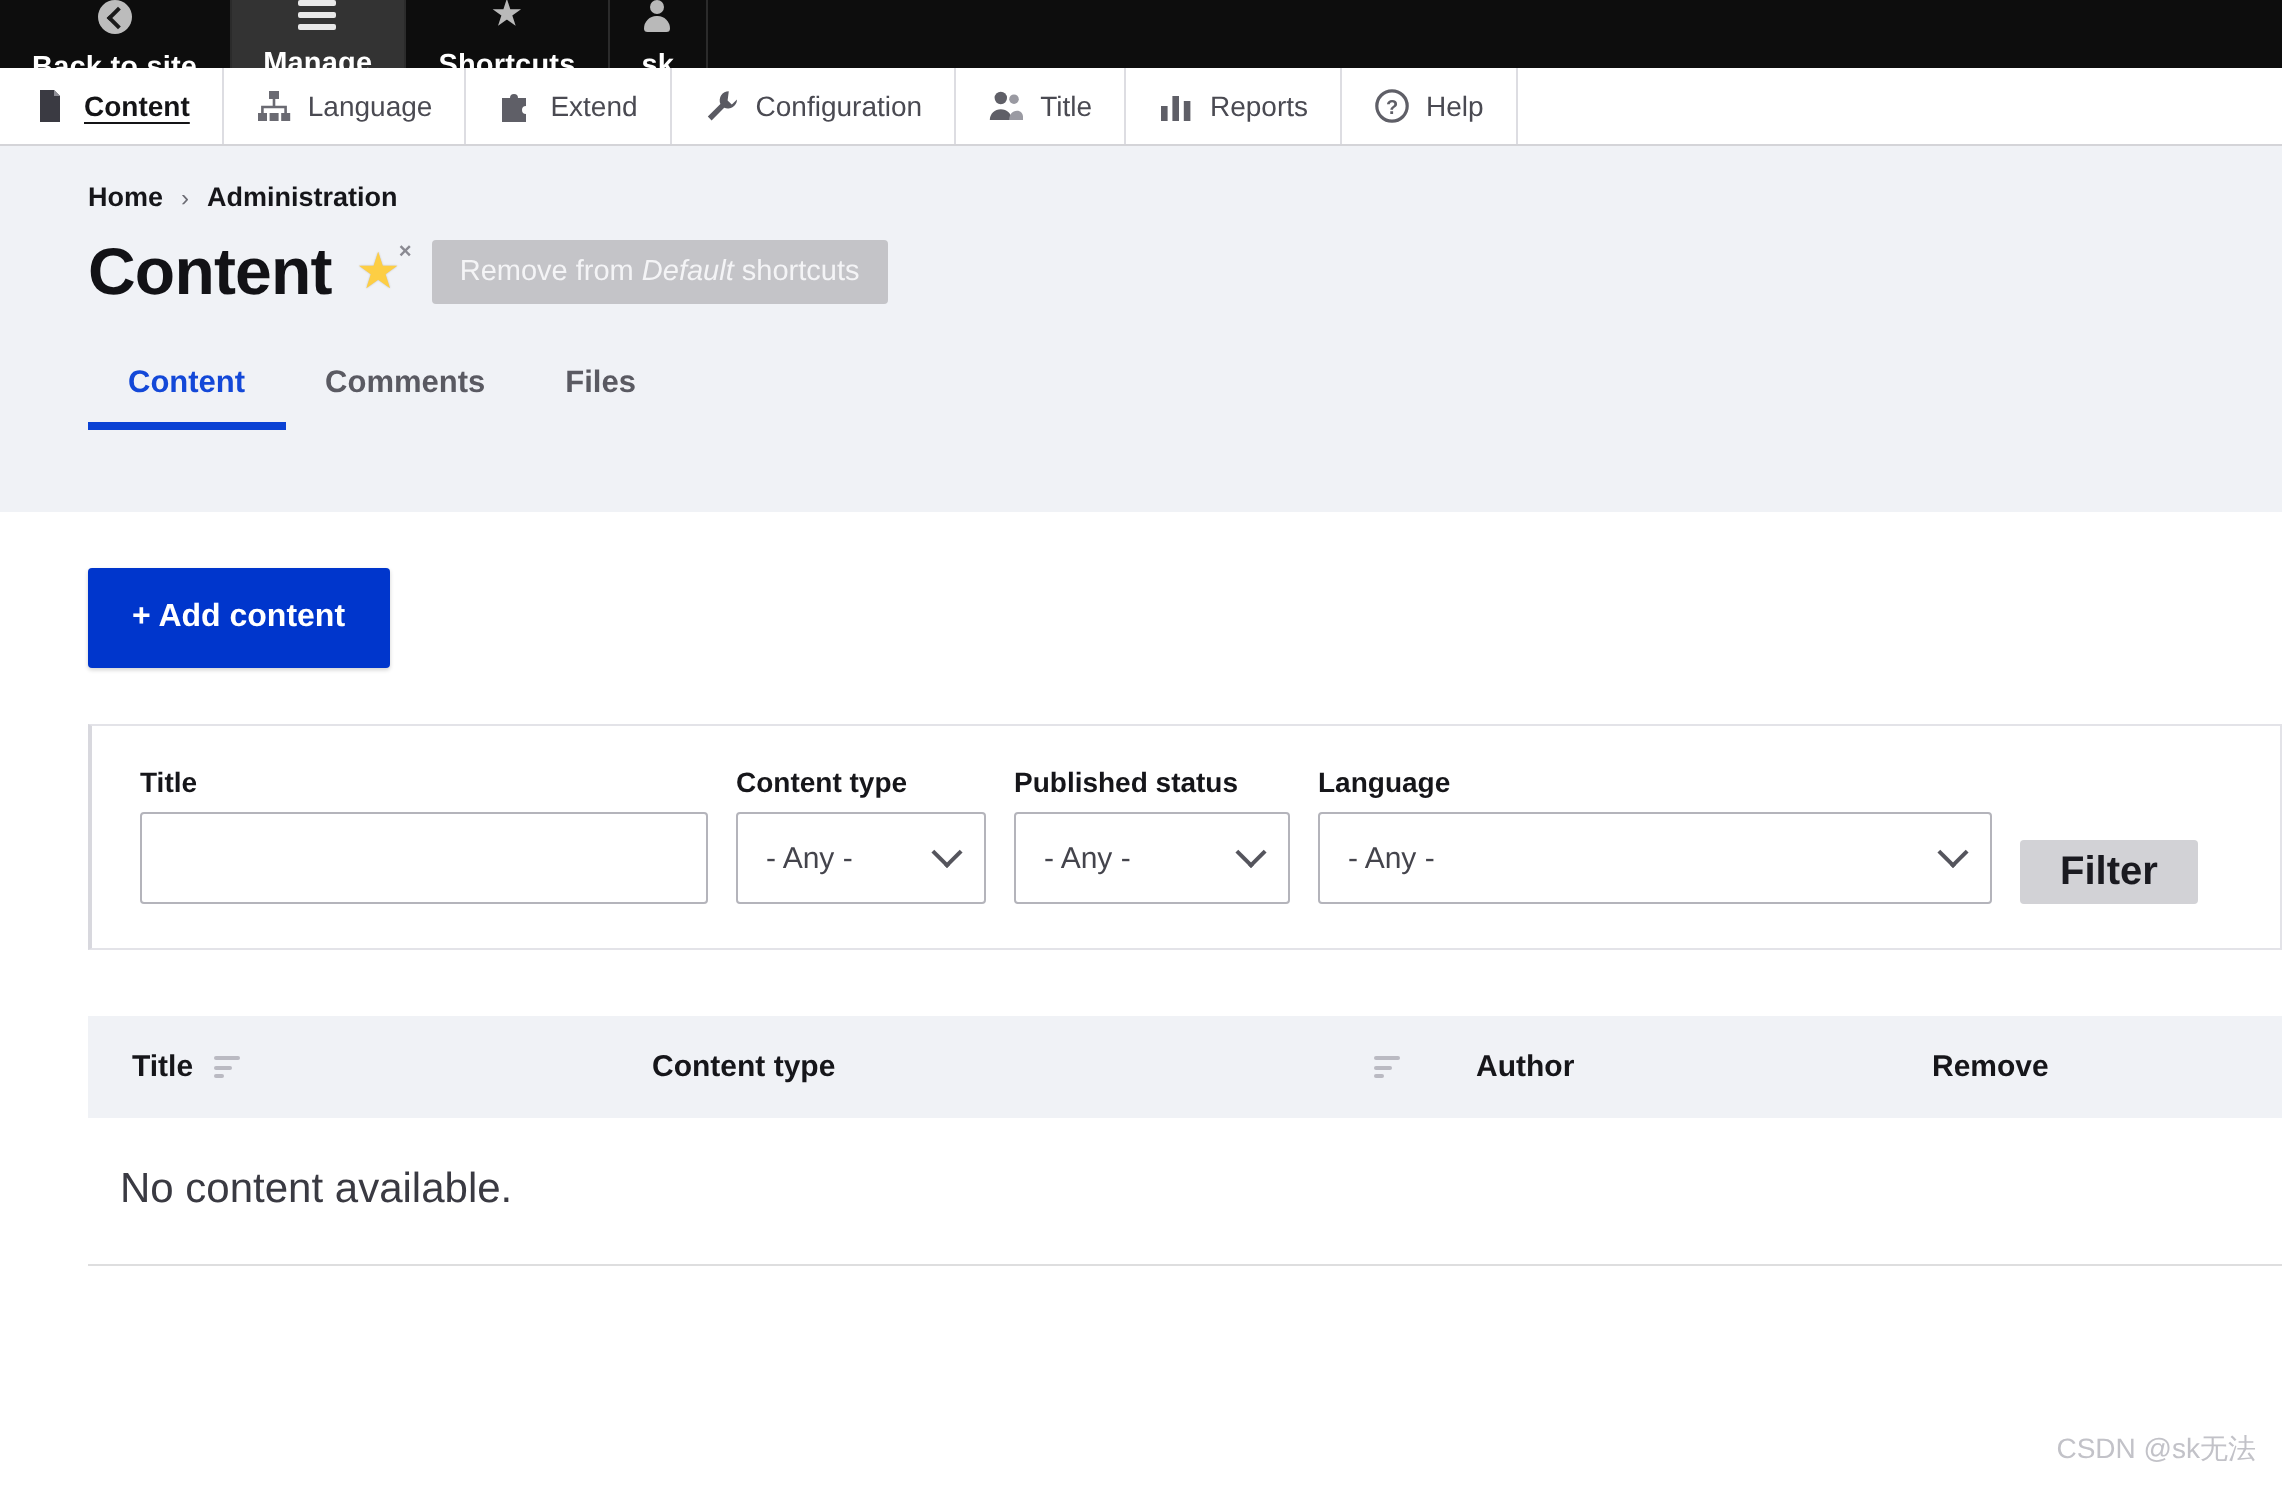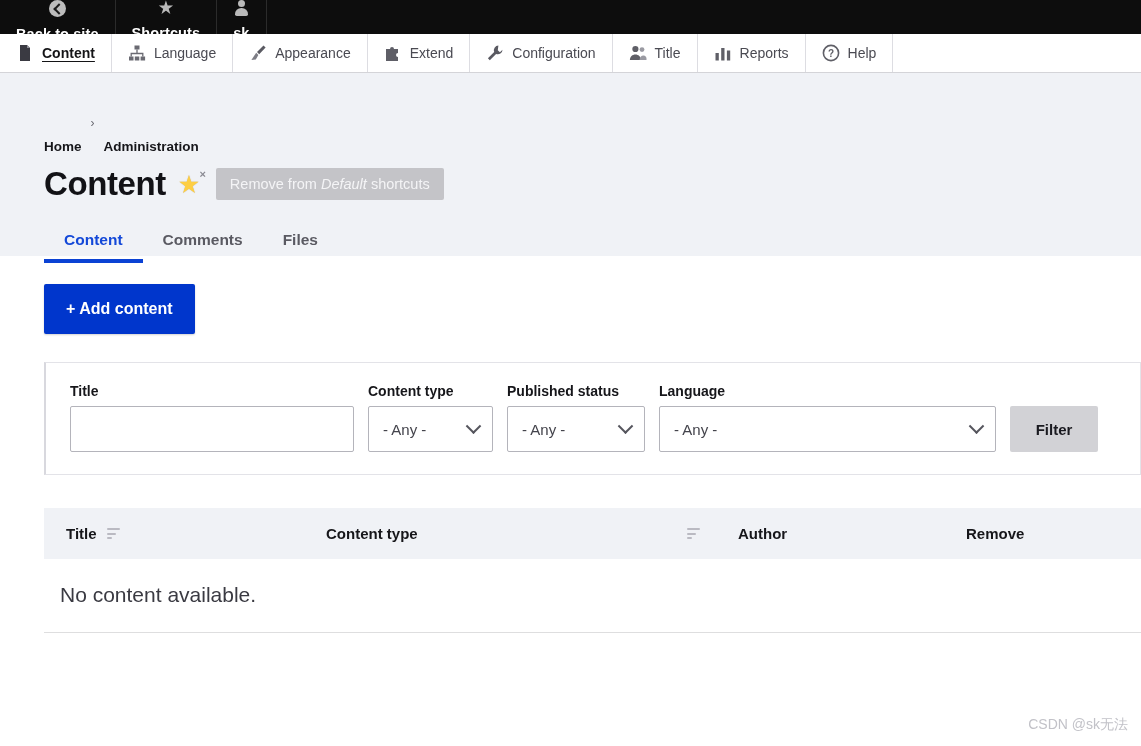--- a/index.html
+++ b/index.html
@@ -70,21 +70,21 @@
 
   
   .page-header {
     background: #f0f2f6;
     padding: 18px 0 0 44px;
     height: 183px;
     position: relative;
   }
   .breadcrumb { display: flex; align-items: center; gap: 9px; font-size: 13.5px; font-weight: bold; color: #16161a; }
   .breadcrumb .sep { color: #6b6b73; font-weight: normal; font-size: 12px; }
-  .bc-link { cursor: pointer; margin-top: 48px; }
+  .bc-link { cursor: pointer; }
 
   .title-row { display: flex; align-items: center; gap: 12px; margin-top: 11px; }
   .page-title { font-size: 33px; font-weight: bold; color: #121216; letter-spacing: -.4px; }
   .star-wrap { position: relative; width: 26px; height: 26px; flex: none; cursor: pointer; }
   .star-glyph { font-size: 25px; line-height: 26px; color: #fdce44; text-shadow: 0 0 1px #b9b9bd; }
   .star-x {
     position: absolute; right: -2px; top: -2px;
     font-size: 11px; color: #8a8a92; line-height: 1; font-weight: bold;
   }
   .shortcut-pill {
@@ -137,23 +137,23 @@
   .select-box .chev {
     position: absolute; right: 13px; top: 50%; width: 11px; height: 11px;
     border-right: 2px solid #55555d; border-bottom: 2px solid #55555d;
     transform: translateY(-75%) rotate(45deg);
   }
   .w-contenttype { width: 125px; }
   .w-status { width: 138px; }
   .w-language { width: 337px; }
 
   .filter-btn {
-    height: 46px; min-width: 88px; padding: 0 20px;
+    height: 32px; min-width: 88px; padding: 0 20px;
     background: #d2d2d6; color: #1a1a20;
-    font-size: 15px; font-weight: bold; border: none; border-radius: 2px;
+    font-size: 20px; font-weight: bold; border: none; border-radius: 2px;
     cursor: pointer; font-family: "Liberation Sans", sans-serif;
   }
 
   
   .table-wrap { margin-top: 33px; }
   table { width: 100%; border-collapse: collapse; }
   thead tr { background: #f0f2f6; }
   thead th {
     text-align: left; font-size: 15px; font-weight: bold; color: #16161a;
     padding: 17px 0 17px 0; height: 48px; white-space: nowrap;
@@ -181,20 +181,30 @@
 </head>
 <body>
 
 <div class="toolbar-top">
   <div class="tb-item">
     <span class="tb-icon">
         <span class="icon-back"></span>
       </span>
     <span>Back to site</span>
   </div>
+  <div class="tb-item active">
+    <span class="tb-icon">
+      <span class="icon-burger">
+          <i></i>
+          <i></i>
+          <i></i>
+        </span>
+    </span>
+    <span>Manage</span>
+  </div>
   <div class="tb-item">
     <span class="tb-icon icon-star-tb">★</span>
     <span>Shortcuts</span>
   </div>
   <div class="tb-item">
     <span class="tb-icon">
         <span class="icon-person"></span>
       </span>
     <span>sk</span>
   </div>
@@ -214,27 +224,20 @@
     <svg class="menu-ico" viewBox="0 0 18 18">
       <rect x="6.5" y="1.5" width="5" height="4" fill="#6a6a72"></rect>
       <rect x="1" y="12.5" width="4.5" height="4" fill="#6a6a72"></rect>
       <rect x="6.8" y="12.5" width="4.5" height="4" fill="#6a6a72"></rect>
       <rect x="12.6" y="12.5" width="4.5" height="4" fill="#6a6a72"></rect>
       <path d="M9 5.5v4M3.2 12.5V9.5h11.6v3" stroke="#6a6a72" stroke-width="1.3" fill="none"></path>
     </svg>
     <span class="menu-label">Language</span>
   </div>
 
-  <div class="menu-item">
-    <svg class="menu-ico" viewBox="0 0 18 18">
-      <path d="M14.5 1.5 8 8l2.2 2.2L16.6 3.6z" fill="#5a5a62"></path>
-      <path d="M7.2 8.8 9.4 11l-2.6 4.6L2.4 16z" fill="#7d7d85"></path>
-    </svg>
-    <span class="menu-label">Appearance</span>
-  </div>
 
   <div class="menu-item">
     <svg class="menu-ico" viewBox="0 0 18 18">
       <path d="M2 5h4a2 2 0 1 1 4 0h4v4a2 2 0 1 0 0 4v4H2z" fill="#5f5f67"></path>
     </svg>
     <span class="menu-label">Extend</span>
   </div>
 
   <div class="menu-item">
     <svg class="menu-ico" viewBox="0 0 18 18">

